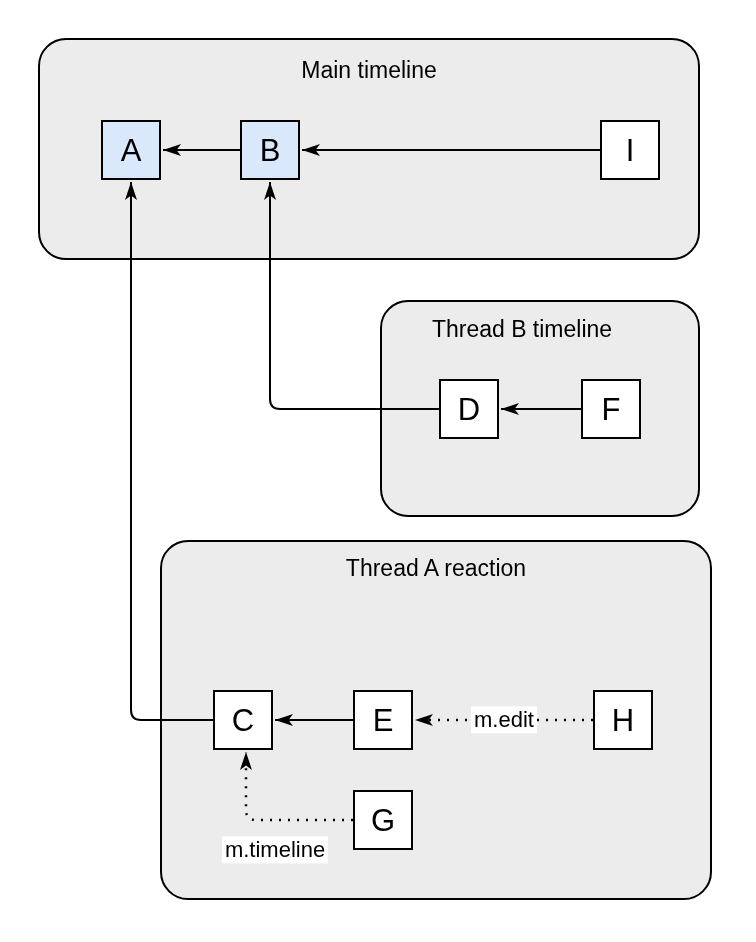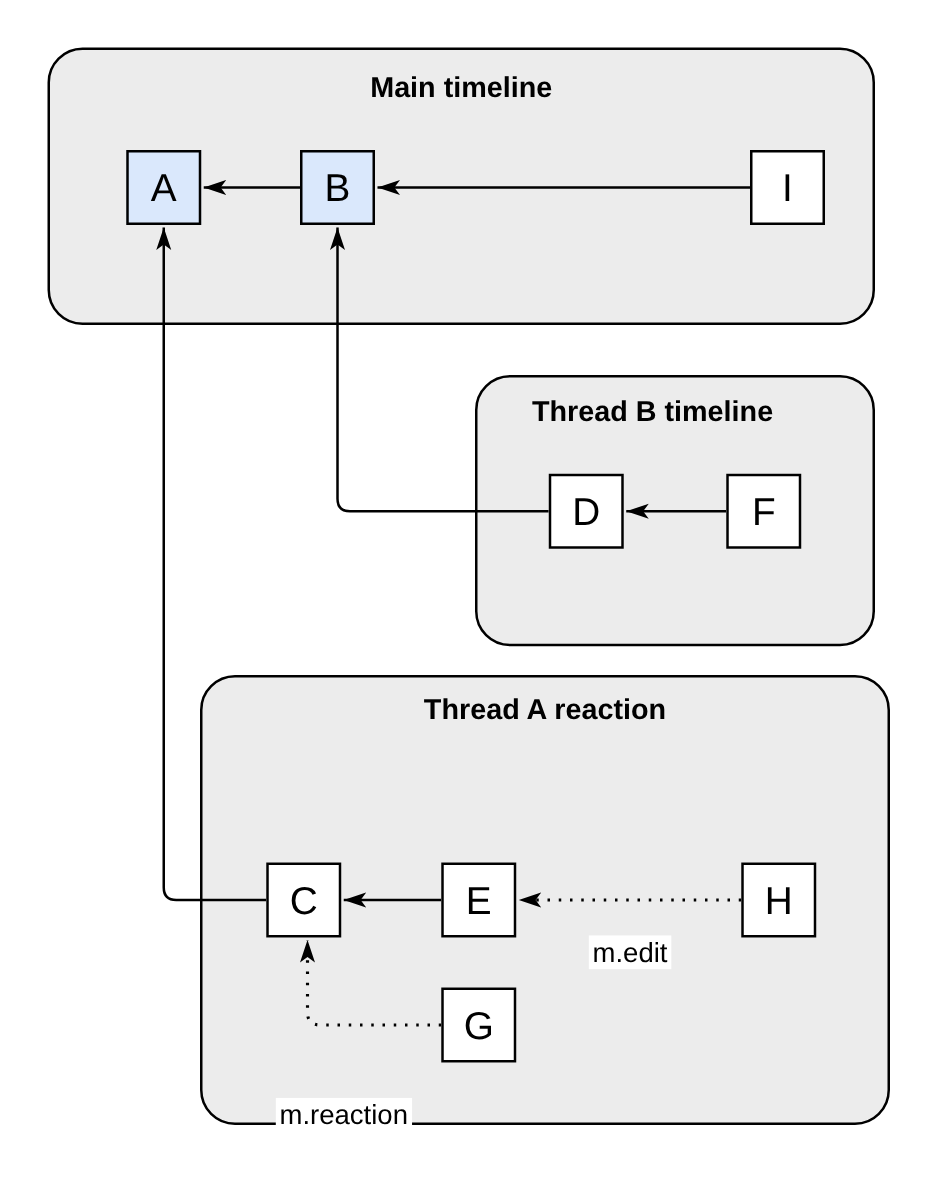--- a/index.html
+++ b/index.html
@@ -12,34 +12,34 @@
   .canvas{
     position:relative;width:756px;height:942px;background:#ffffff;
     font-family:"Liberation Sans",sans-serif;color:#000;overflow:hidden;
   }
   .container{
     position:absolute;background:var(--container-fill);
     border:2px solid var(--stroke);border-radius:28px;box-sizing:border-box;
   }
   .container-title{
     position:absolute;transform:translate(-50%,-50%);
-    font-weight:bold;font-size:23px;line-height:1;white-space:nowrap;z-index:2;
+    font-weight:normal;font-size:23px;line-height:1;white-space:nowrap;z-index:2;
   }
   .edges{position:absolute;left:0;top:0;z-index:3;pointer-events:none;}
   .node{
     position:absolute;width:60px;height:60px;box-sizing:border-box;
     background:var(--node-fill);border:2px solid var(--stroke);
     display:flex;align-items:center;justify-content:center;
     font-size:31px;line-height:1;z-index:4;
   }
   .node.highlight{background:var(--highlight-fill);}
   .edge-label{
     position:absolute;transform:translate(-50%,-50%);
     background:#ffffff;font-size:22px;line-height:1.15;padding:1px 3px;
-    white-space:nowrap;z-index:5;margin-top:42px;
+    white-space:nowrap;z-index:5;
   }
   
   #c-main{left:38px;top:38px;width:662px;height:222px;}
   #c-threadb{left:380px;top:300px;width:320px;height:217px;}
   #c-threada{left:160px;top:540px;width:552px;height:360px;}
   #t-main{left:369px;top:70px;}
   #t-threadb{left:522px;top:329px;}
   #t-threada{left:436px;top:568px;}
   
   #n-a{left:101px;top:120px;}
@@ -88,15 +88,15 @@
   <div class="node highlight" id="n-b">B</div>
   <div class="node" id="n-i">I</div>
   <div class="node" id="n-d">D</div>
   <div class="node" id="n-f">F</div>
   <div class="node" id="n-c">C</div>
   <div class="node" id="n-e">E</div>
   <div class="node" id="n-h">H</div>
   <div class="node" id="n-g">G</div>
 
   <div class="edge-label" id="l-medit">m.edit</div>
-  <div class="edge-label" id="l-mreaction">m.reaction</div>
+  <div class="edge-label" id="l-mreaction">m.timeline</div>
 
 </div>
 
 </body></html>

